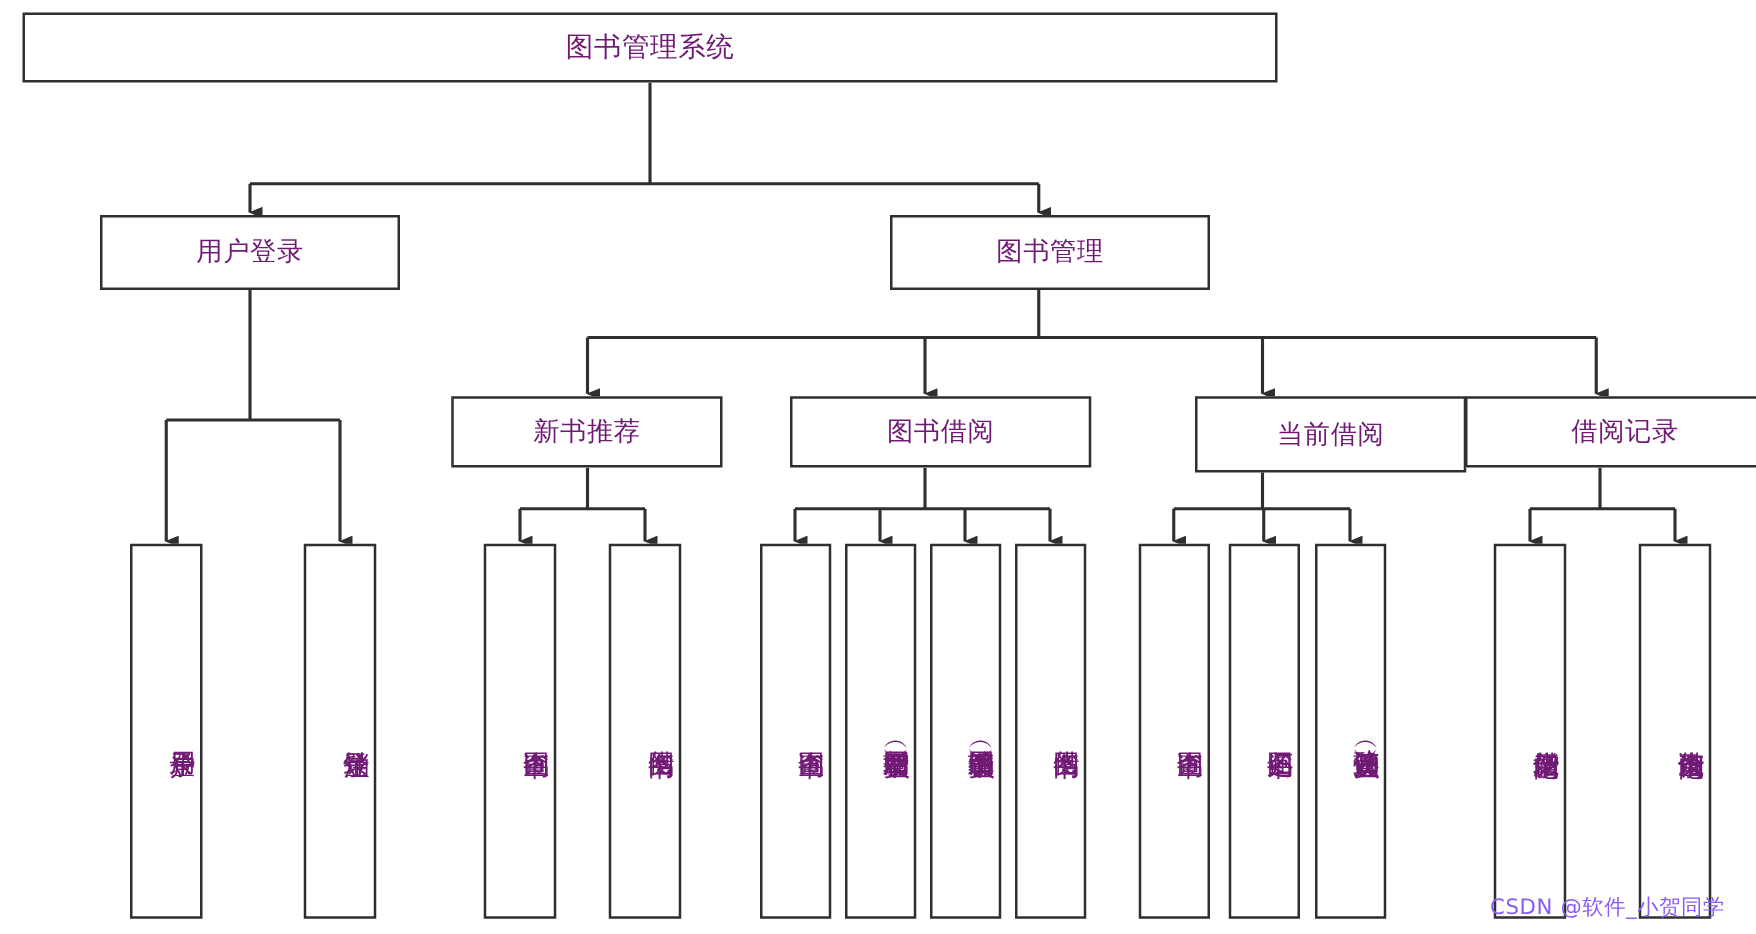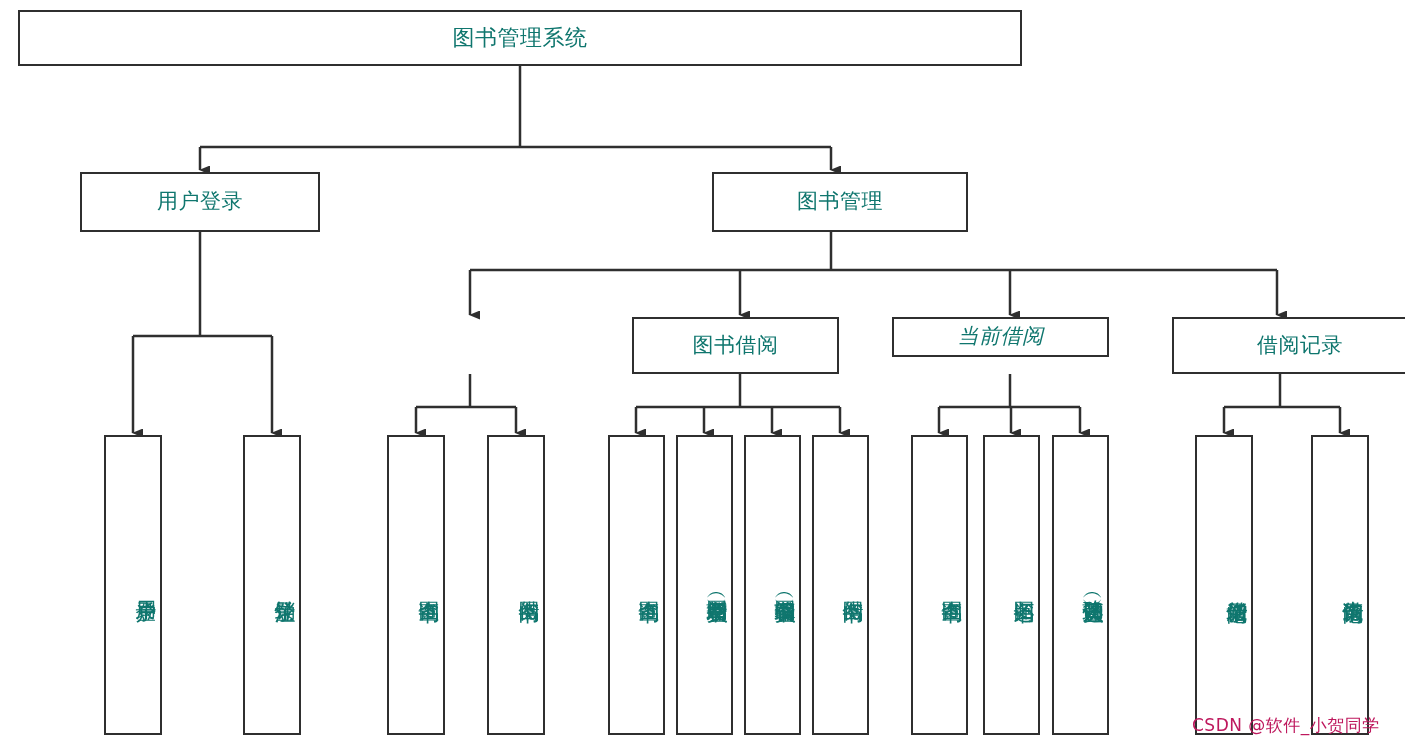--- a/index.html
+++ b/index.html
@@ -24,21 +24,21 @@
     top: 0;
     width: 1405px;
     height: 747px;
     pointer-events: none;
   }
   .node {
     position: absolute;
     box-sizing: border-box;
     border: 2px solid #2f2f2f;
     background: #ffffff;
-    color: #0f766e;
+    color: #701a75;
     display: flex;
     align-items: center;
     justify-content: center;
     text-align: center;
     letter-spacing: 0.5px;
   }
   .node.horizontal {
     font-size: 21px;
     line-height: 1.2;
   }
@@ -52,21 +52,21 @@
     line-height: 1.35;
     padding: 6px 0;
     align-items: flex-start;
     justify-content: center;
   }
   .node.vertical.tall-text {
     align-items: flex-start;
   }
   .watermark {
     position: absolute;
-    color: #be185d;
+    color: #8b5cf6;
     font-size: 17px;
     letter-spacing: 0.5px;
     white-space: nowrap;
   }
 </style>
 </head>
 <body>
 
 <div id="canvas">
 
@@ -111,22 +111,23 @@
         <path d="M 1224 407 L 1224 433" marker-end="url(#arrowhead)"></path>
         <path d="M 1340 407 L 1340 433" marker-end="url(#arrowhead)"></path>
       </g>
   </svg>
 
   <div class="node root" style="left: 18px; top: 10px; width: 1004px; height: 56px;">图书管理系统</div>
 
   <div class="node horizontal" style="left: 80px; top: 172px; width: 240px; height: 60px;">用户登录</div>
   <div class="node horizontal" style="left: 712px; top: 172px; width: 256px; height: 60px;">图书管理</div>
 
-  <div class="node horizontal" style="left: 632px; top: 317px; width: 207px; height: 57px;">图书借阅</div>
-  <div class="node horizontal" style="left: 892px; top: 317px; width: 217px; height: 40px; font-style: italic;">当前借阅</div>
+  <div class="node horizontal" style="left: 361px; top: 317px; width: 217px; height: 57px;">新书推荐</div>
+  <div class="node horizontal" style="left: 632px; top: 317px; width: 241px; height: 57px;">图书借阅</div>
+  <div class="node horizontal" style="left: 956px; top: 317px; width: 217px; height: 61px;">当前借阅</div>
   <div class="node horizontal" style="left: 1172px; top: 317px; width: 256px; height: 57px;">借阅记录</div>
 
   <div class="node vertical" style="left: 104px; top: 435px; width: 58px; height: 300px;">用户登录</div>
   <div class="node vertical" style="left: 243px; top: 435px; width: 58px; height: 300px;">注销登录</div>
 
   <div class="node vertical" style="left: 387px; top: 435px; width: 58px; height: 300px;">查询图书</div>
   <div class="node vertical" style="left: 487px; top: 435px; width: 58px; height: 300px;">借阅图书</div>
 
   <div class="node vertical" style="left: 608px; top: 435px; width: 57px; height: 300px;">查询图书</div>
   <div class="node vertical tall-text" style="left: 676px; top: 435px; width: 57px; height: 300px;">新增图书（管理员）</div>

